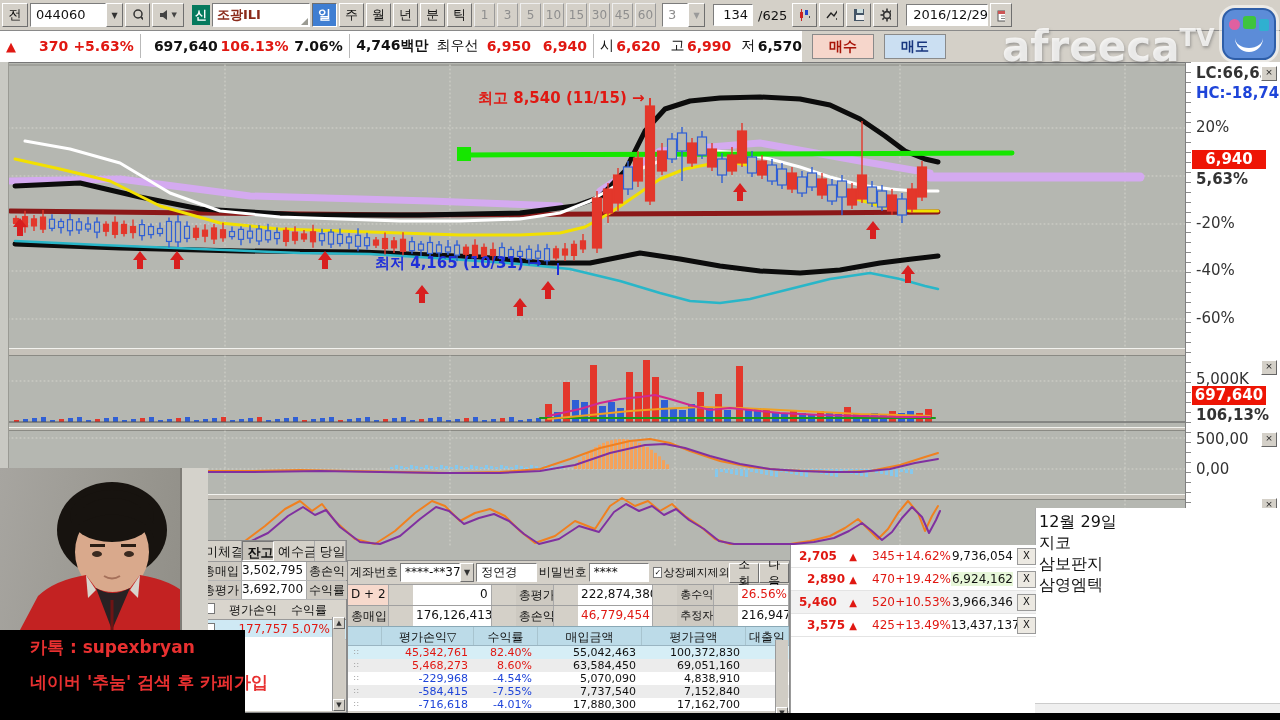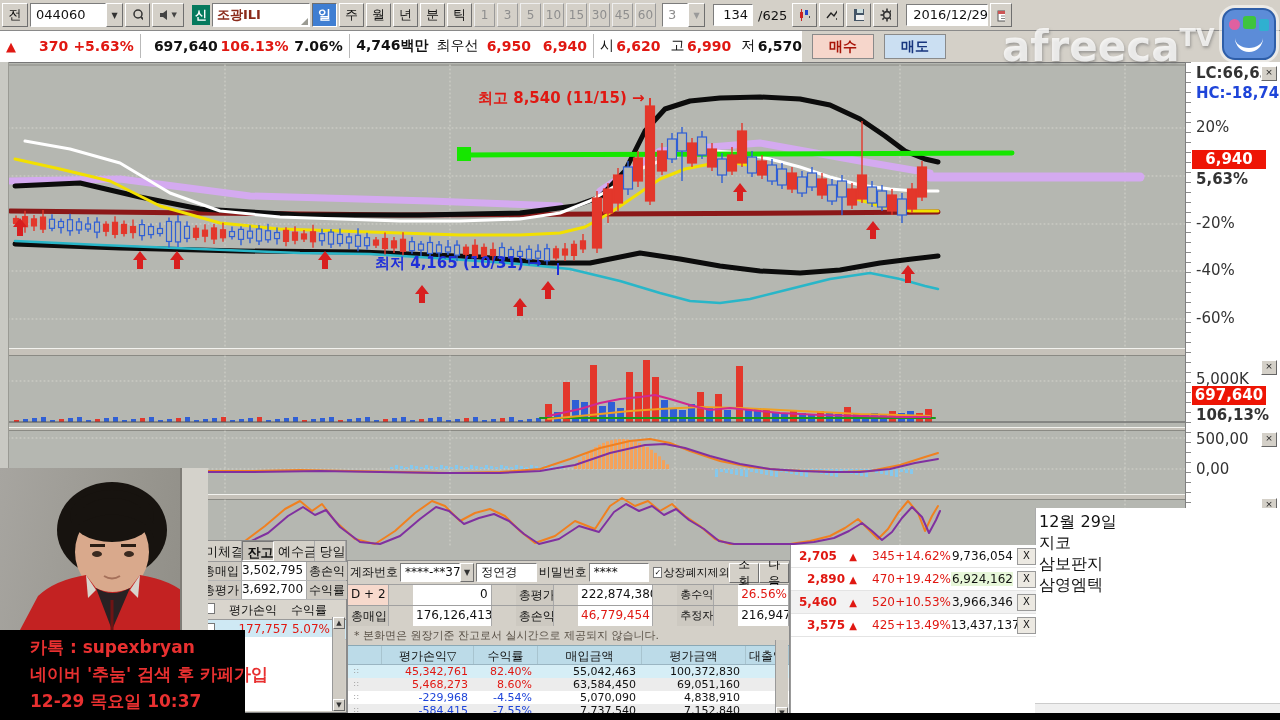--- a/index.html
+++ b/index.html
@@ -803,21 +803,20 @@
       <span class="gc gval red" style="width:70px">26.56%</span>
     </div>
     <div class="grid2">
       <span class="gc glbl" style="width:56px">총매입</span>
       <span class="gc gval" style="width:110px">176,126,413</span>
       <span class="gc glbl" style="width:52px">총손익</span>
       <span class="gc gval red" style="width:105px">46,779,454</span>
       <span class="gc glbl" style="width:50px;font-size:11px">추정자산</span>
       <span class="gc gval" style="width:70px">216,947,493</span>
     </div>
-    <div class="notice">* 본화면은 원장기준 잔고로서 실시간으로 제공되지 않습니다.</div>
     <div class="thead">
       <span class="th" style="width:34px"></span>
       <span class="th" style="width:92px">평가손익▽</span>
       <span class="th" style="width:64px">수익률</span>
       <span class="th" style="width:104px">매입금액</span>
       <span class="th" style="width:104px">평가금액</span>
       <span class="th" style="width:43px">대출일</span>
     </div>
     <div class="trow r0">
       <span class="td gripc" style="width:34px">∷</span>
@@ -920,18 +919,17 @@
       <path d="M104 108 Q112 113 120 108" stroke="#a5705a" stroke-width="2" fill="none"></path>
       <path d="M20 162 L38 128 Q55 112 86 107 L96 120 Q112 128 130 120 L140 107 Q172 112 188 128 L205 162 Z" fill="#c32222"></path>
       <path d="M96 120 L112 162 L130 120 Q112 130 96 120 Z" fill="#2a2123"></path>
       <line x1="112" y1="132" x2="112" y2="162" stroke="#6e1414" stroke-width="3"></line>
       <path d="M86 107 L96 122 L88 130 Z" fill="#d8d4cc"></path>
       <path d="M140 107 L130 122 L138 130 Z" fill="#d8d4cc"></path>
     </svg>
   </div>
   <div class="abs caption">
     <div class="capline" style="top:6px">카톡 : supexbryan</div>
-    <div class="capline" style="top:33px">네이버 '추눔' 검색 후 카페가입</div>
-    <div class="capline" style="top:60px">12-29 목요일 10:37</div>
+    <div class="capline" style="top:41px">네이버 '추눔' 검색 후 카페가입</div>
   </div>
 
   <div class="abs blackbar"></div>
 </div>
 
 </body></html>

